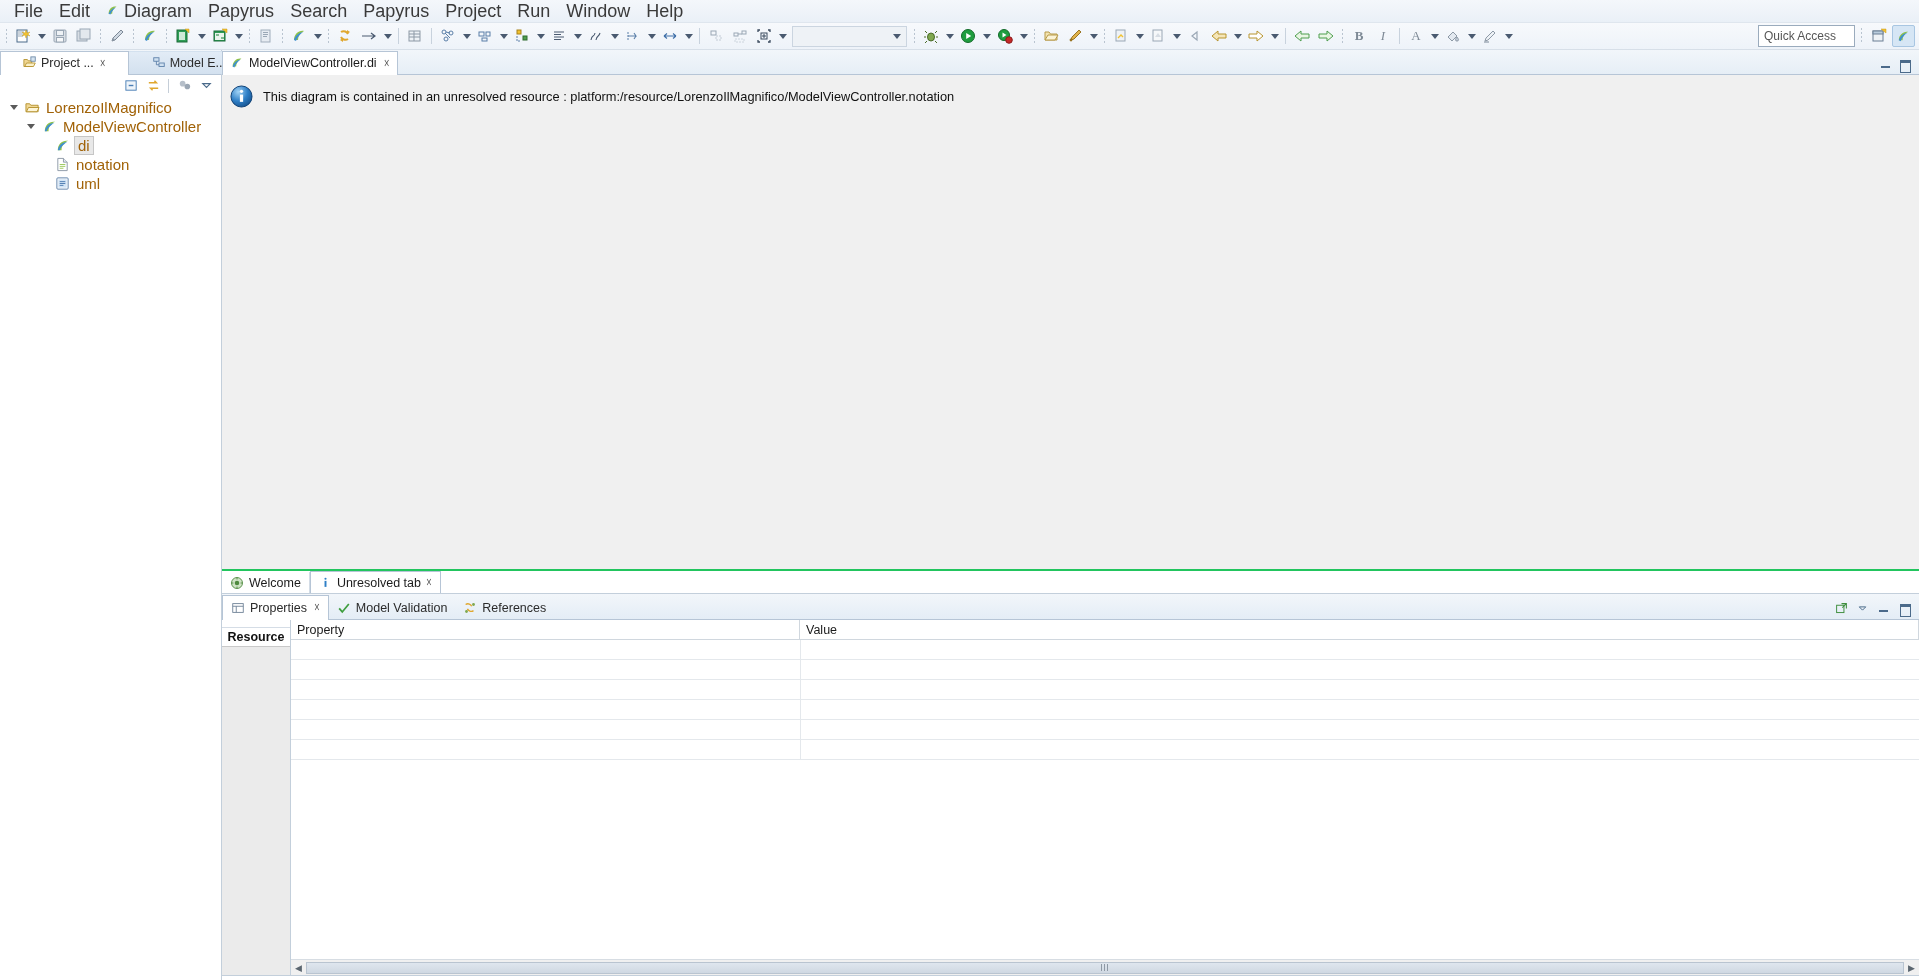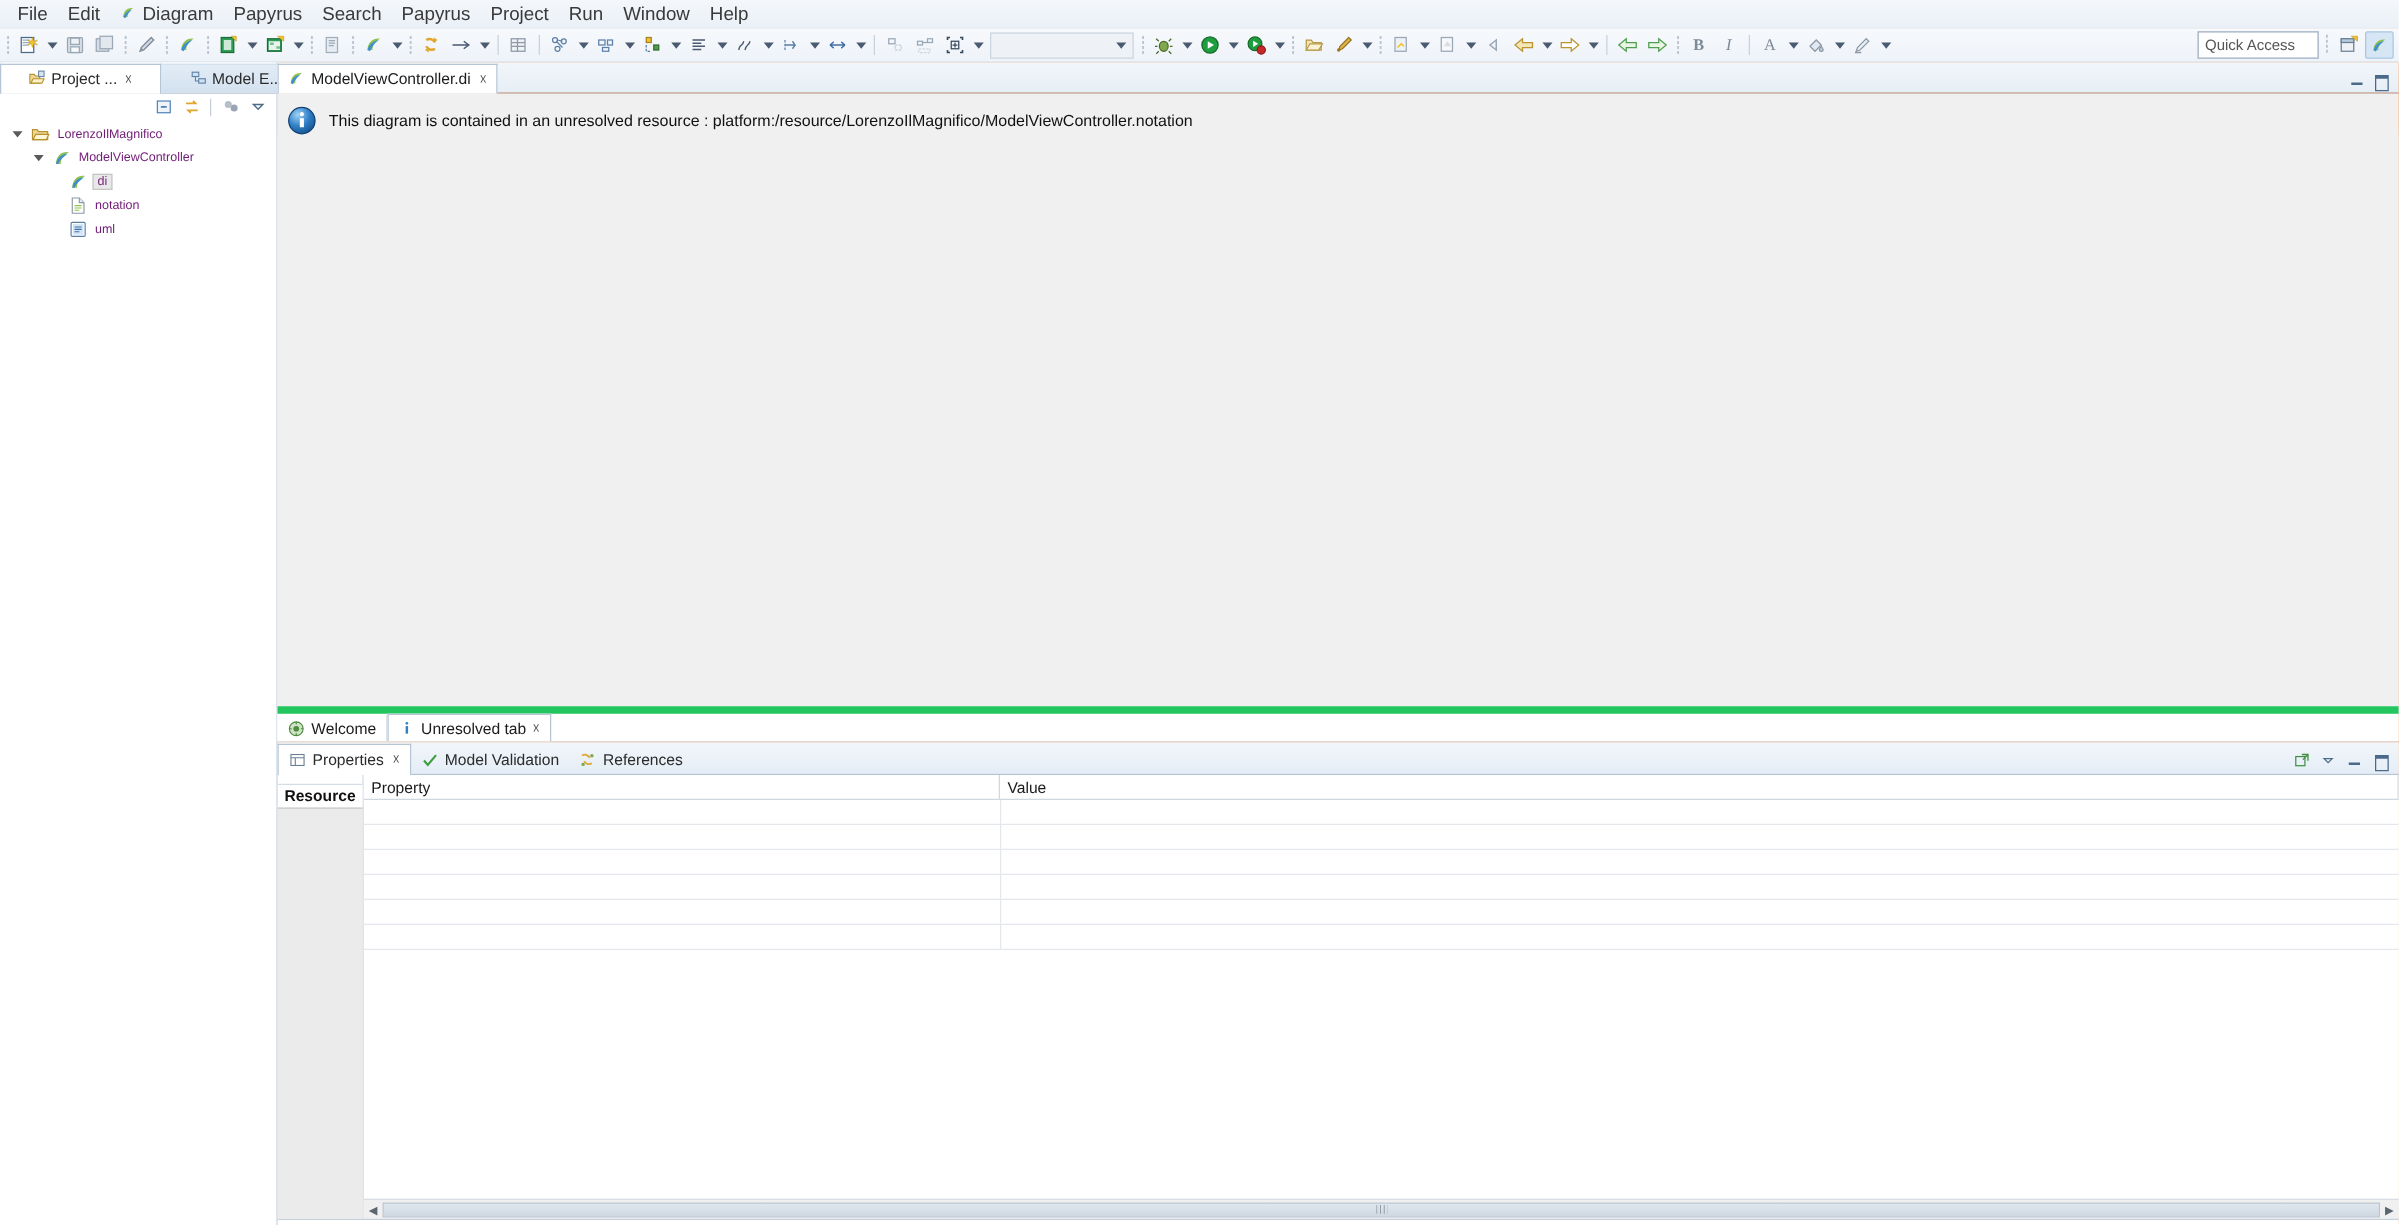--- a/index.html
+++ b/index.html
@@ -27,21 +27,21 @@
   .menubar {
     height: 22px;
     background: linear-gradient(to bottom, #f4f7fb 0%, #eaf0f7 100%);
     border-bottom: 1px solid #dfe6ee;
     display: flex;
     align-items: center;
     padding-left: 6px;
     flex: none;
   }
   .menu-item {
-    font-size: 15px;
+    font-size: 18px;
     color: #3a3a3a;
     padding: 2px 8px;
     white-space: nowrap;
     display: flex;
     align-items: center;
     gap: 4px;
     cursor: default;
   }
 
   
@@ -255,22 +255,22 @@
   .vt-btn {
     width: 20px; height: 19px;
     display: flex; align-items: center; justify-content: center;
   }
   .vt-sep { width:1px; height:14px; background:#c5ced8; margin:0 3px; }
   .tree {
     flex: 1;
     background: #ffffff;
     padding-top: 2px;
     overflow: hidden;
-    font-size: 10px;
-    color: #701a75;
+    font-size: 15px;
+    color: #a16207;
     text-align: center;
   }
   .tree-row {
     height: 19px;
     display: flex;
     align-items: center;
     gap: 4px;
     white-space: nowrap;
     padding-left: 4px;
   }
@@ -358,21 +358,21 @@
     font-size: 12.8px;
     color: #111;
     white-space: nowrap;
   }
   .editor-canvas { flex: 1; background: #f0f0f0; }
   .inner-tabs {
     height: 22px;
     background: #ffffff;
     display: flex;
     align-items: flex-end;
-    border-top: 6px solid #22c55e;
+    border-top: 2px solid #22c55e;
     flex: none;
   }
   .itab {
     height: 21px;
     display: flex;
     align-items: center;
     gap: 5px;
     padding: 0 8px;
     font-size: 12.5px;
     color: #1b1b1b;

